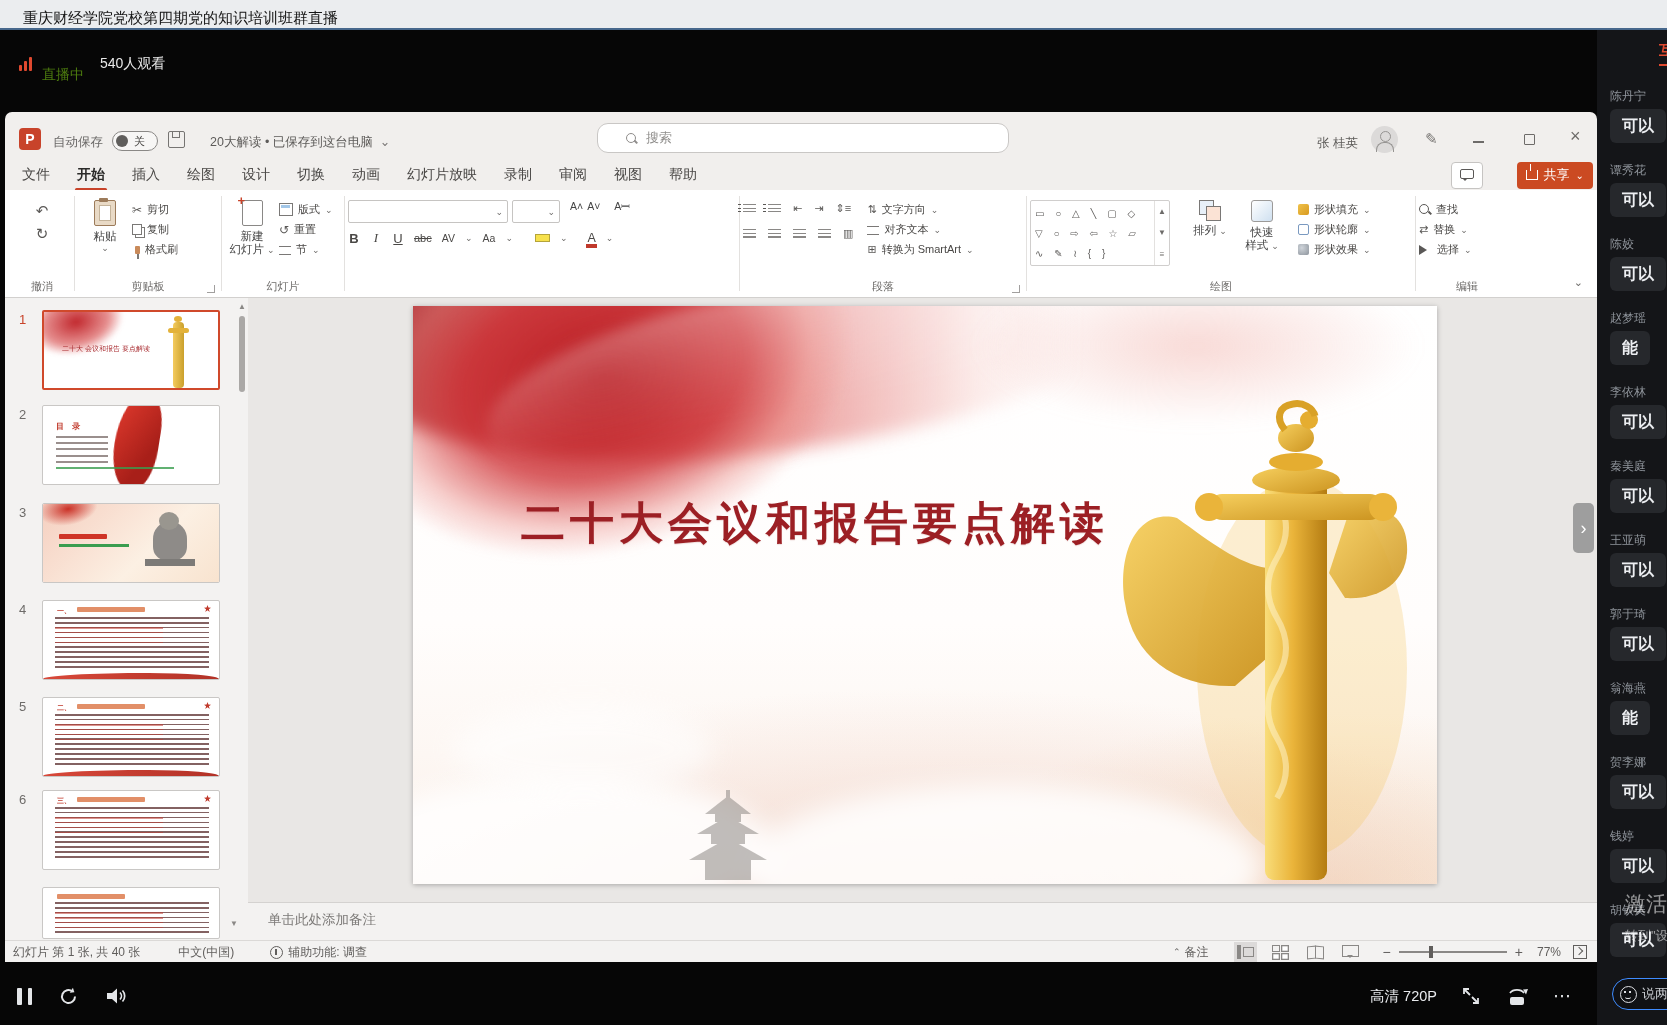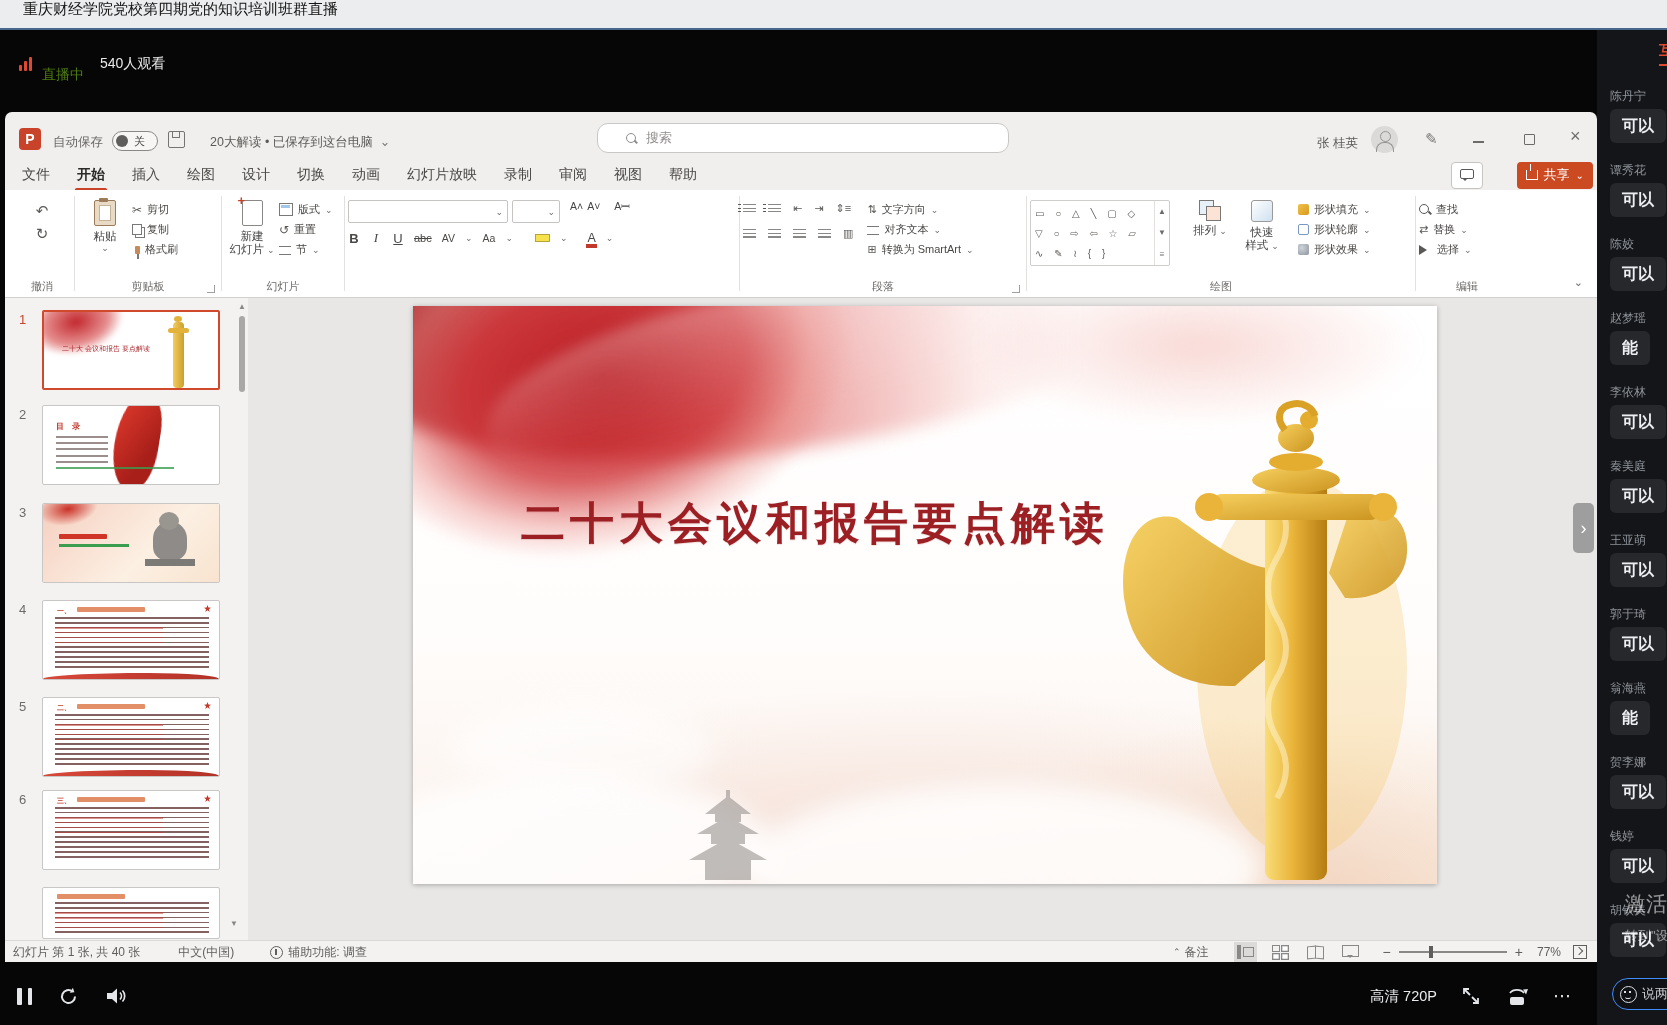--- a/index.html
+++ b/index.html
@@ -1,21 +1,21 @@
 <!DOCTYPE html>
 <html><head>
 <meta charset="utf-8">
 <style>
   html,body{margin:0;padding:0;background:#000;}
   body{width:1667px;height:1025px;overflow:hidden;font-family:"Liberation Sans","DejaVu Sans",sans-serif;}
   .screen{position:relative;width:1667px;height:1025px;overflow:hidden;background:#060606;}
 
   
   .topbar{position:absolute;left:0;top:0;width:100%;height:30px;background:#ebedef;
-    border-bottom:2px solid #47688c;box-sizing:border-box;display:flex;align-items:flex-start;}
+    border-bottom:2px solid #47688c;box-sizing:border-box;display:flex;align-items:flex-end;}
   .topbar .ttl{margin-left:23px;font-size:15px;color:#141414;}
 
   
   .stage{position:absolute;left:0;top:30px;width:1597px;height:995px;background:#060606;}
   .live-row{position:absolute;left:19px;top:14px;display:flex;align-items:center;gap:10px;}
   .live-bars{display:flex;align-items:flex-end;gap:2px;height:14px;}
   .live-bars span{width:3px;background:#e0492f;border-radius:1px;}
   .live-bars span:nth-child(1){height:6px}.live-bars span:nth-child(2){height:10px}.live-bars span:nth-child(3){height:14px}
   .live-txt{color:#4d7c0f;font-size:14px;margin-top:22px;}
   .viewers{color:#e8e8e8;font-size:14px;margin-left:6px;}
@@ -676,20 +676,23 @@
               <ellipse cx="179" cy="94" rx="27" ry="9" fill="#e5ad30"></ellipse>
               <ellipse cx="179" cy="70" rx="18" ry="14" fill="url(#g2)"></ellipse>
               <circle cx="192" cy="52" r="9" fill="#e5ad30"></circle>
               <path d="M168,62 C158,50 162,38 176,36 C186,34 196,40 198,48" fill="none" stroke="#d9a126" stroke-width="7"></path>
             </svg>
 
             <span class="slide-title">二十大会议和报告要点解读</span>
           </div>
         </div>
 
+        <div class="notes">
+          <div class="ph">单击此处添加备注</div>
+        </div>
       </div>
 
       <div class="statusbar">
         <span class="sl">幻灯片 第 1 张, 共 40 张</span>
         <span class="lang">中文(中国)</span>
         <span class="acc">
           <span class="acc-ic"></span>
           <span>辅助功能: 调查</span>
         </span>
         <span class="sb-right">

